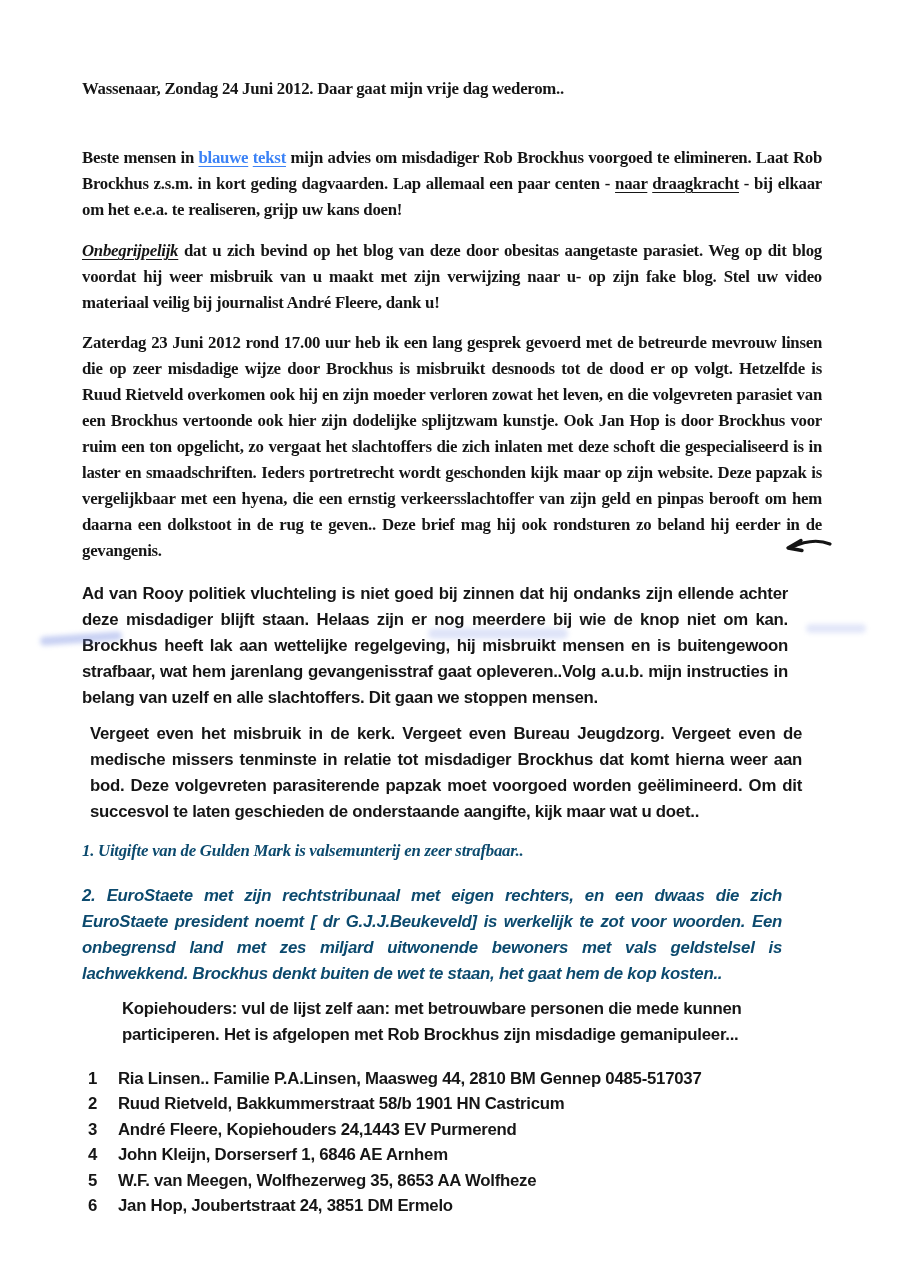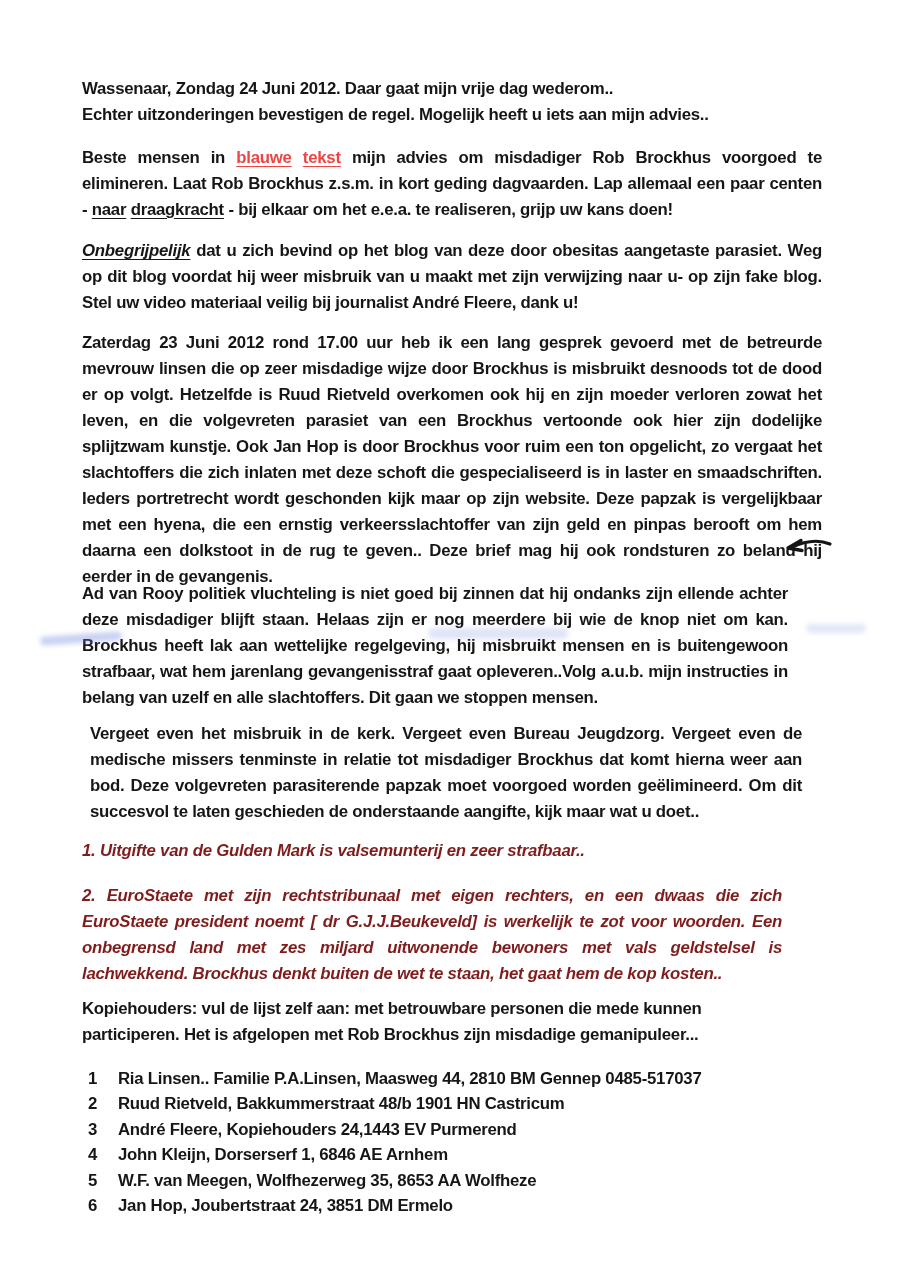--- a/index.html
+++ b/index.html
@@ -17,43 +17,43 @@
     background: #ffffff;
     font-family: "Liberation Sans", sans-serif;
     font-weight: 700;
     font-size: 16.8px;
     line-height: 26px;
     color: #161616;
     letter-spacing: -0.25px;
   }
   .abs { position: absolute; left: 82px; }
   .just { text-align: justify; }
-  .w740 { width: 740px; }
+  .w740 { width: 740px; font-family: Liberation Serif, serif; }
   .w712 { width: 712px; }
   .w706 { width: 706px; }
   .w700 { width: 700px; }
   .w680 { width: 680px; }
 
   .blue-ul {
-    color: #ef4444;
+    color: #3b82f6;
     text-decoration: underline;
     text-underline-offset: 3px;
   }
   .black-ul {
     text-decoration: underline;
     text-underline-offset: 3px;
     margin-top: 8px;
   }
   .lead-ul {
     font-style: italic;
     text-decoration: underline;
     text-underline-offset: 3px;
   }
   .blue-para {
-    color: #7f1d1d;
+    color: #0c4a6e;
     font-style: italic;
   }
 
   
   .rlist { width: 740px; }
   .rrow { display: flex; line-height: 25.4px; }
   .rnum { width: 30px; flex: 0 0 30px; padding-left: 6px; }
   .rtext { flex: 1; }
 
   
@@ -72,21 +72,20 @@
   .a2 { left: 428px; top: 628px; width: 140px; height: 11px; opacity: .22; }
   .a3 { left: 806px; top: 624px; width: 60px;  height: 9px; opacity: .20; }
 </style>
 </head>
 <body>
 
 <div id="page">
 
   <div class="abs w740" style="top:76px;">
     <div>Wassenaar, Zondag 24 Juni 2012.  Daar gaat mijn vrije dag wederom..</div>
-    <div>Echter uitzonderingen bevestigen de regel. Mogelijk heeft u iets aan mijn advies..</div>
   </div>
 
   <div class="abs w740 just" style="top:145px;">
     <span>Beste mensen in </span><span class="blue-ul">blauwe</span> <span class="blue-ul">tekst</span><span>  mijn advies om misdadiger Rob Brockhus voorgoed te elimineren. Laat Rob Brockhus z.s.m. in kort geding dagvaarden. Lap allemaal een paar centen - </span><span class="black-ul">naar</span> <span class="black-ul">draagkracht</span><span> -  bij elkaar om het e.e.a. te realiseren, grijp uw kans doen!</span>
   </div>
 
   <div class="abs w740 just" style="top:238px;">
     <span class="lead-ul">Onbegrijpelijk</span><span> dat u zich bevind op het blog van deze door obesitas aangetaste parasiet. Weg op dit blog voordat hij weer misbruik van u maakt met zijn verwijzing naar u- op zijn fake blog. Stel uw video materiaal veilig bij journalist André Fleere, dank u!</span>
   </div>
 
@@ -98,30 +97,30 @@
   </svg>
 
   <div class="abs w706 just" style="top:581px;">Ad van Rooy politiek vluchteling is niet goed bij zinnen dat hij ondanks zijn ellende achter deze misdadiger blijft staan. Helaas zijn er nog meerdere bij wie de knop niet om kan. Brockhus heeft lak aan wettelijke regelgeving, hij misbruikt mensen en is buitengewoon strafbaar, wat hem jarenlang gevangenisstraf gaat opleveren..Volg a.u.b. mijn instructies in belang van uzelf en alle slachtoffers. Dit gaan we stoppen mensen.</div>
 
   <div class="abs w712 just" style="top:721px;margin-left:8px;">Vergeet even het misbruik in de kerk. Vergeet even Bureau Jeugdzorg. Vergeet even de medische missers tenminste in relatie tot misdadiger Brockhus dat komt hierna weer aan bod.  Deze volgevreten parasiterende papzak moet voorgoed worden geëlimineerd. Om dit succesvol te laten geschieden de onderstaande aangifte, kijk maar wat u doet..</div>
 
   <div class="abs w740 blue-para" style="top:838px;">1. Uitgifte van de Gulden Mark is valsemunterij en zeer strafbaar..</div>
 
   <div class="abs w700 just blue-para" style="top:883px;font-style:italic;">2.  EuroStaete met zijn rechtstribunaal met eigen rechters, en een dwaas die zich EuroStaete president noemt [ dr G.J.J.Beukeveld]  is werkelijk te zot voor woorden. Een onbegrensd land met zes miljard uitwonende bewoners met vals geldstelsel is lachwekkend. Brockhus denkt buiten de wet te staan, het gaat hem de kop kosten..</div>
 
-  <div class="abs w680" style="top:996px;">Kopiehouders: vul de lijst zelf aan: met betrouwbare personen die mede kunnen participeren. Het is afgelopen met Rob Brockhus zijn misdadige gemanipuleer...</div>
+  <div class="abs w680" style="top:996px;margin-left:40px;">Kopiehouders: vul de lijst zelf aan: met betrouwbare personen die mede kunnen participeren. Het is afgelopen met Rob Brockhus zijn misdadige gemanipuleer...</div>
 
   <div class="abs rlist" style="top:1066px;">
     <div class="rrow">
       <span class="rnum">1</span>
       <span class="rtext">Ria Linsen..  Familie P.A.Linsen, Maasweg 44, 2810 BM Gennep 0485-517037</span>
     </div>
     <div class="rrow">
       <span class="rnum">2</span>
-      <span class="rtext">Ruud Rietveld, Bakkummerstraat 48/b 1901 HN Castricum</span>
+      <span class="rtext">Ruud Rietveld, Bakkummerstraat 58/b 1901 HN Castricum</span>
     </div>
     <div class="rrow">
       <span class="rnum">3</span>
       <span class="rtext">André Fleere, Kopiehouders 24,1443 EV Purmerend</span>
     </div>
     <div class="rrow">
       <span class="rnum">4</span>
       <span class="rtext">John Kleijn, Dorserserf 1, 6846 AE Arnhem</span>
     </div>
     <div class="rrow">

